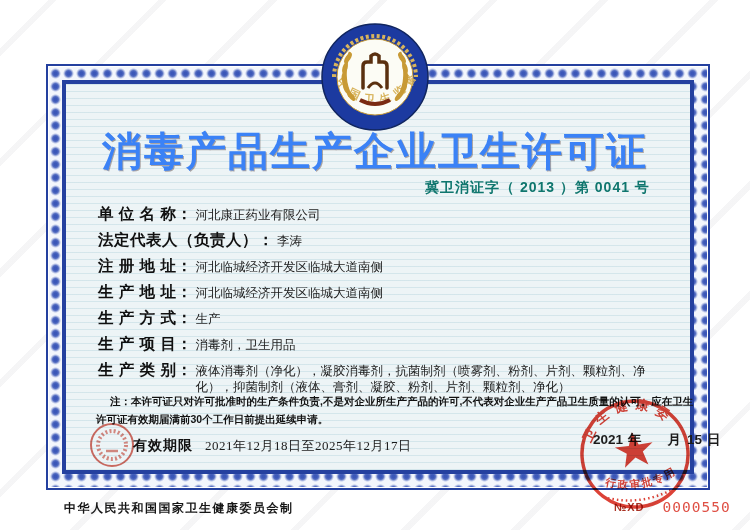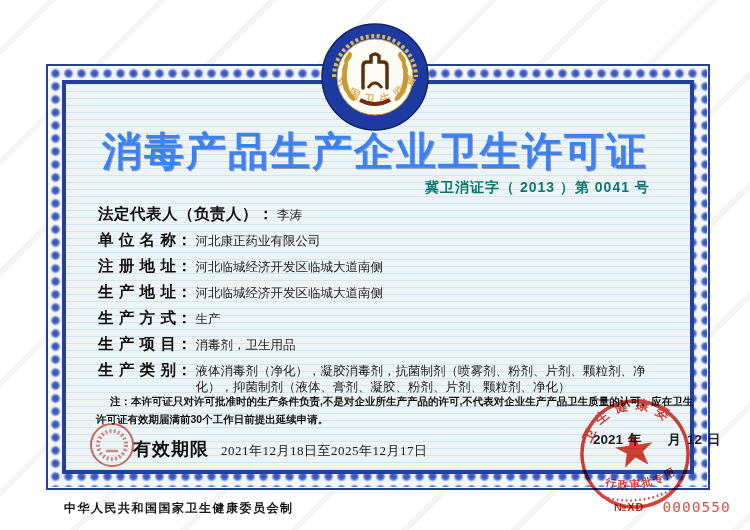--- a/index.html
+++ b/index.html
@@ -62,21 +62,21 @@
     flex:1;font-size:12.5px;color:#1b1b1b;line-height:16px;
     font-family:"Liberation Serif",serif;padding-left:3px;
   }
   .note{
     position:absolute;left:96px;top:392px;width:600px;z-index:3;margin:0;
     font-size:10.5px;font-weight:bold;color:#121212;line-height:1.75;
     text-indent:14px;
   }
   
   .validity{position:absolute;left:133px;top:437px;z-index:3;display:flex;align-items:baseline;}
-  .validity-label{font-size:18px;font-weight:bold;color:#111;letter-spacing:1px;}
+  .validity-label{font-size:14px;font-weight:bold;color:#111;letter-spacing:1px;}
   .validity-value{font-size:13px;color:#1b1b1b;font-family:"Liberation Serif",serif;margin-left:12px;letter-spacing:0.5px;}
   .issue-date{
     position:absolute;left:593px;top:431px;z-index:2;
     font-size:13.5px;font-weight:bold;color:#1b1b1b;display:flex;align-items:baseline;
   }
   .issue-date span{display:inline-block;}
   .id-year{margin-right:5px;}
   .id-ynchar{margin-right:26px;}
   .id-mchar{margin-right:6px;}
   .id-day{margin-right:5px;}
@@ -140,26 +140,26 @@
   <path d="M 48,66 Q 55,56 62,66" fill="none" stroke="#5a3010" stroke-width="3"></path>
   <path d="M 40,78 Q 55,86 70,78" fill="none" stroke="#7a2a12" stroke-width="4"></path>
 </svg>
 
 <h1 class="title">消毒产品生产企业卫生许可证</h1>
 
 <div class="cert-no">冀卫消证字（ 2013 ）第  0041  号</div>
 
 <div class="fields">
   <div class="field-row">
+    <span class="field-label">单 位 名 称：</span>
+    <span class="field-value">河北康正药业有限公司</span>
+  </div>
+  <div class="field-row">
     <span class="field-label">法定代表人（负责人）：</span>
     <span class="field-value">李涛</span>
-  </div>
-  <div class="field-row">
-    <span class="field-label">单 位 名 称：</span>
-    <span class="field-value">河北康正药业有限公司</span>
   </div>
   <div class="field-row">
     <span class="field-label">注 册 地 址：</span>
     <span class="field-value">河北临城经济开发区临城大道南侧</span>
   </div>
   <div class="field-row">
     <span class="field-label">生 产 地 址：</span>
     <span class="field-value">河北临城经济开发区临城大道南侧</span>
   </div>
   <div class="field-row">
@@ -180,21 +180,21 @@
 
 <div class="validity">
   <span class="validity-label">有效期限</span>
   <span class="validity-value">2021年12月18日至2025年12月17日</span>
 </div>
 
 <div class="issue-date">
   <span class="id-year">2021</span>
   <span class="id-ynchar">年</span>
   <span class="id-mchar">月</span>
-  <span class="id-day">12</span>
+  <span class="id-day">15</span>
   <span>日</span>
 </div>
 
 <svg class="seal-small" width="48" height="48" viewBox="0 0 48 48">
   <circle cx="24" cy="24" r="21" fill="none" stroke="#cf4a3c" stroke-width="2"></circle>
   <circle cx="24" cy="24" r="14" fill="none" stroke="#cf4a3c" stroke-width="4" stroke-dasharray="2,2.2" opacity="0.8"></circle>
   <line x1="18" y1="30" x2="30" y2="30" stroke="#cf4a3c" stroke-width="2.5" opacity="0.8"></line>
 </svg>
 
 <svg class="seal-big" width="126" height="120" viewBox="0 0 126 120">

